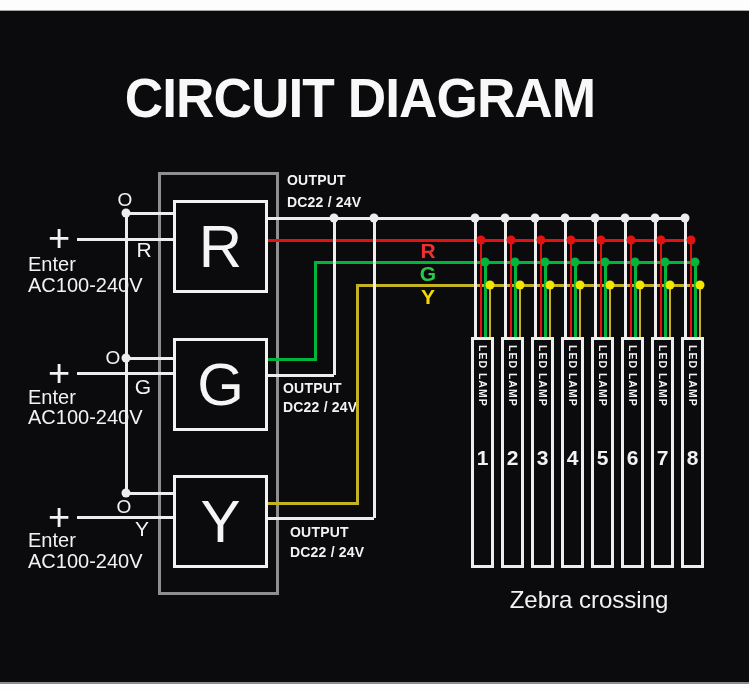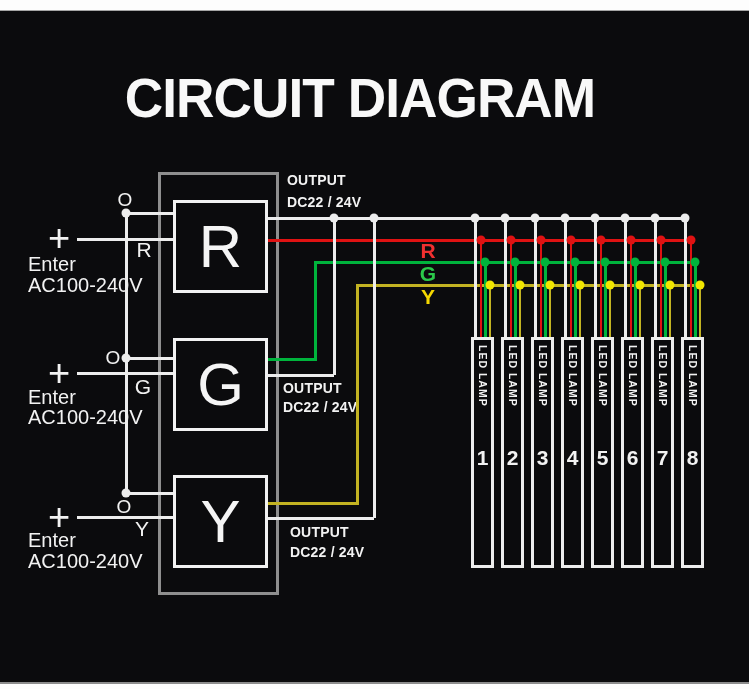--- a/index.html
+++ b/index.html
@@ -203,13 +203,14 @@
       <div class="dot r" style="left: 690.5px; top: 240px;"></div>
       <div class="vline g" style="left: 694px; top: 261px; height: 77px;"></div>
       <div class="dot g" style="left: 695px; top: 262px;"></div>
       <div class="vline y" style="left: 698.5px; top: 284px; height: 54px;"></div>
       <div class="dot ydot" style="left: 699.5px; top: 285px;"></div>
       <div class="lampbox" style="left: 681px; top: 337px;"></div>
       <div class="lamplabel" style="left: 698.5px; top: 345px;">LED LAMP</div>
       <div class="lampnum" style="left: 681px; top: 447px;">8</div>
     </div>
 
+  <div class="txt zebra">Zebra crossing</div>
 </div>
 
 </body></html>

